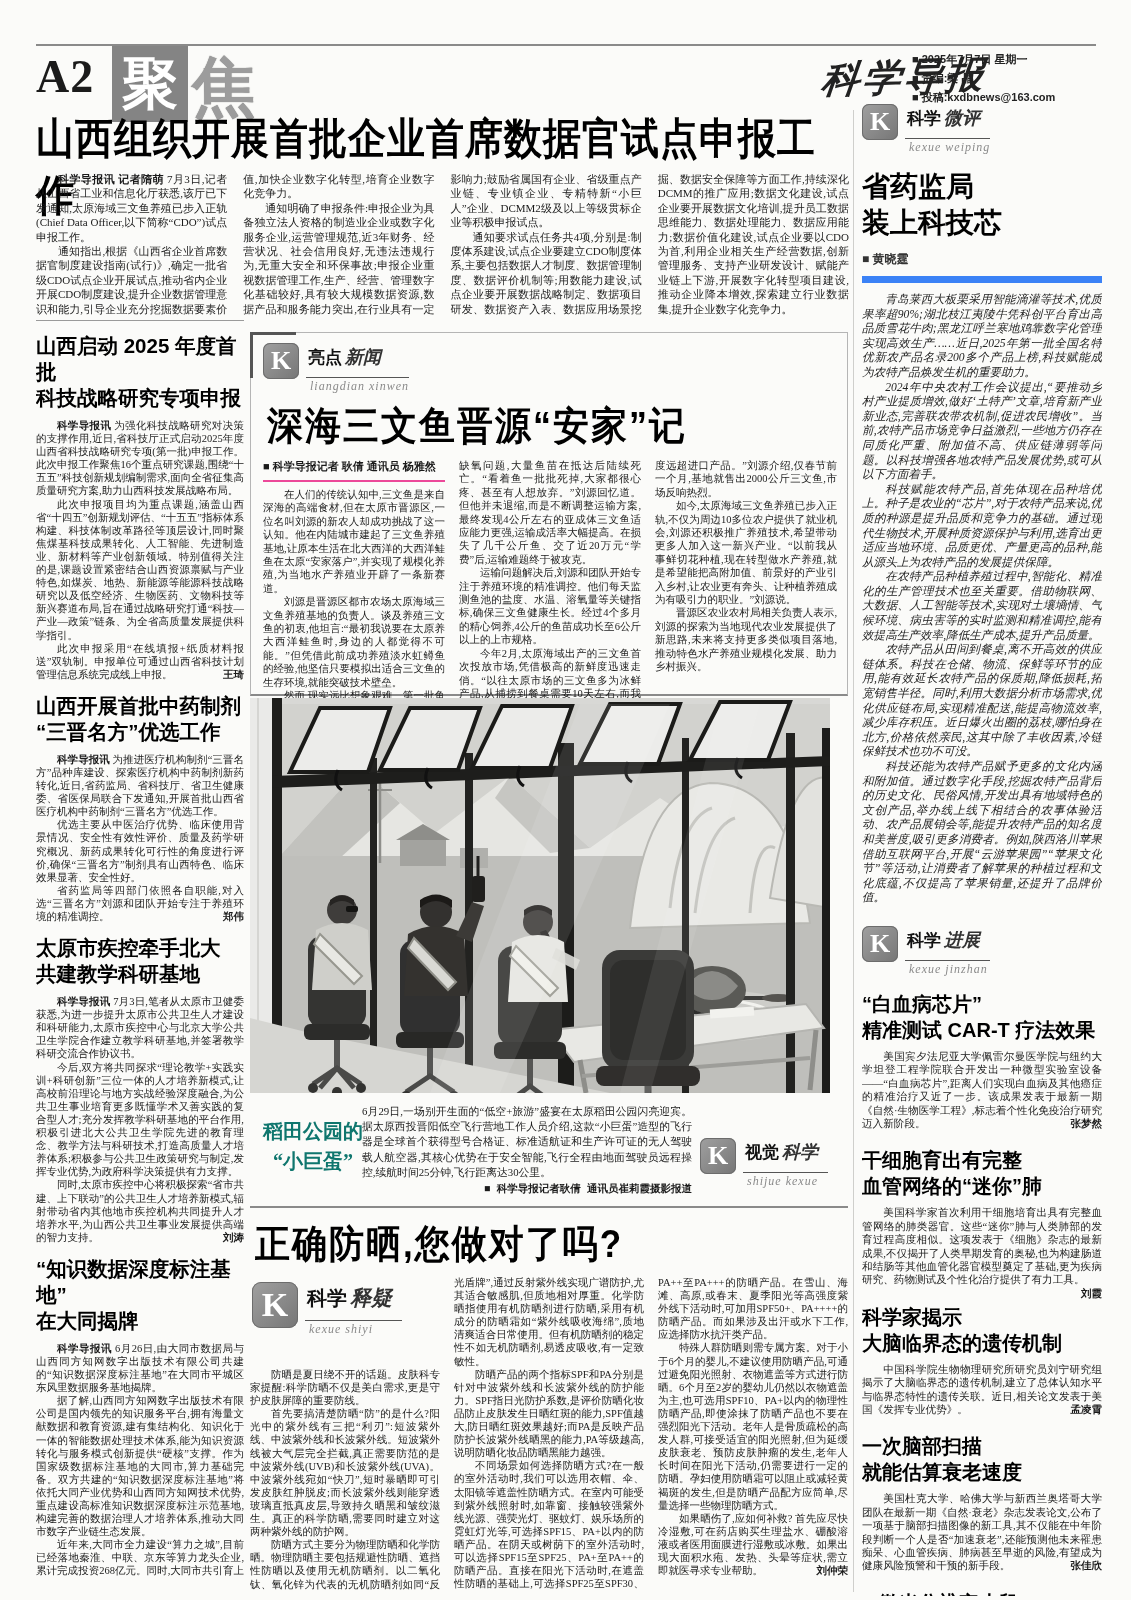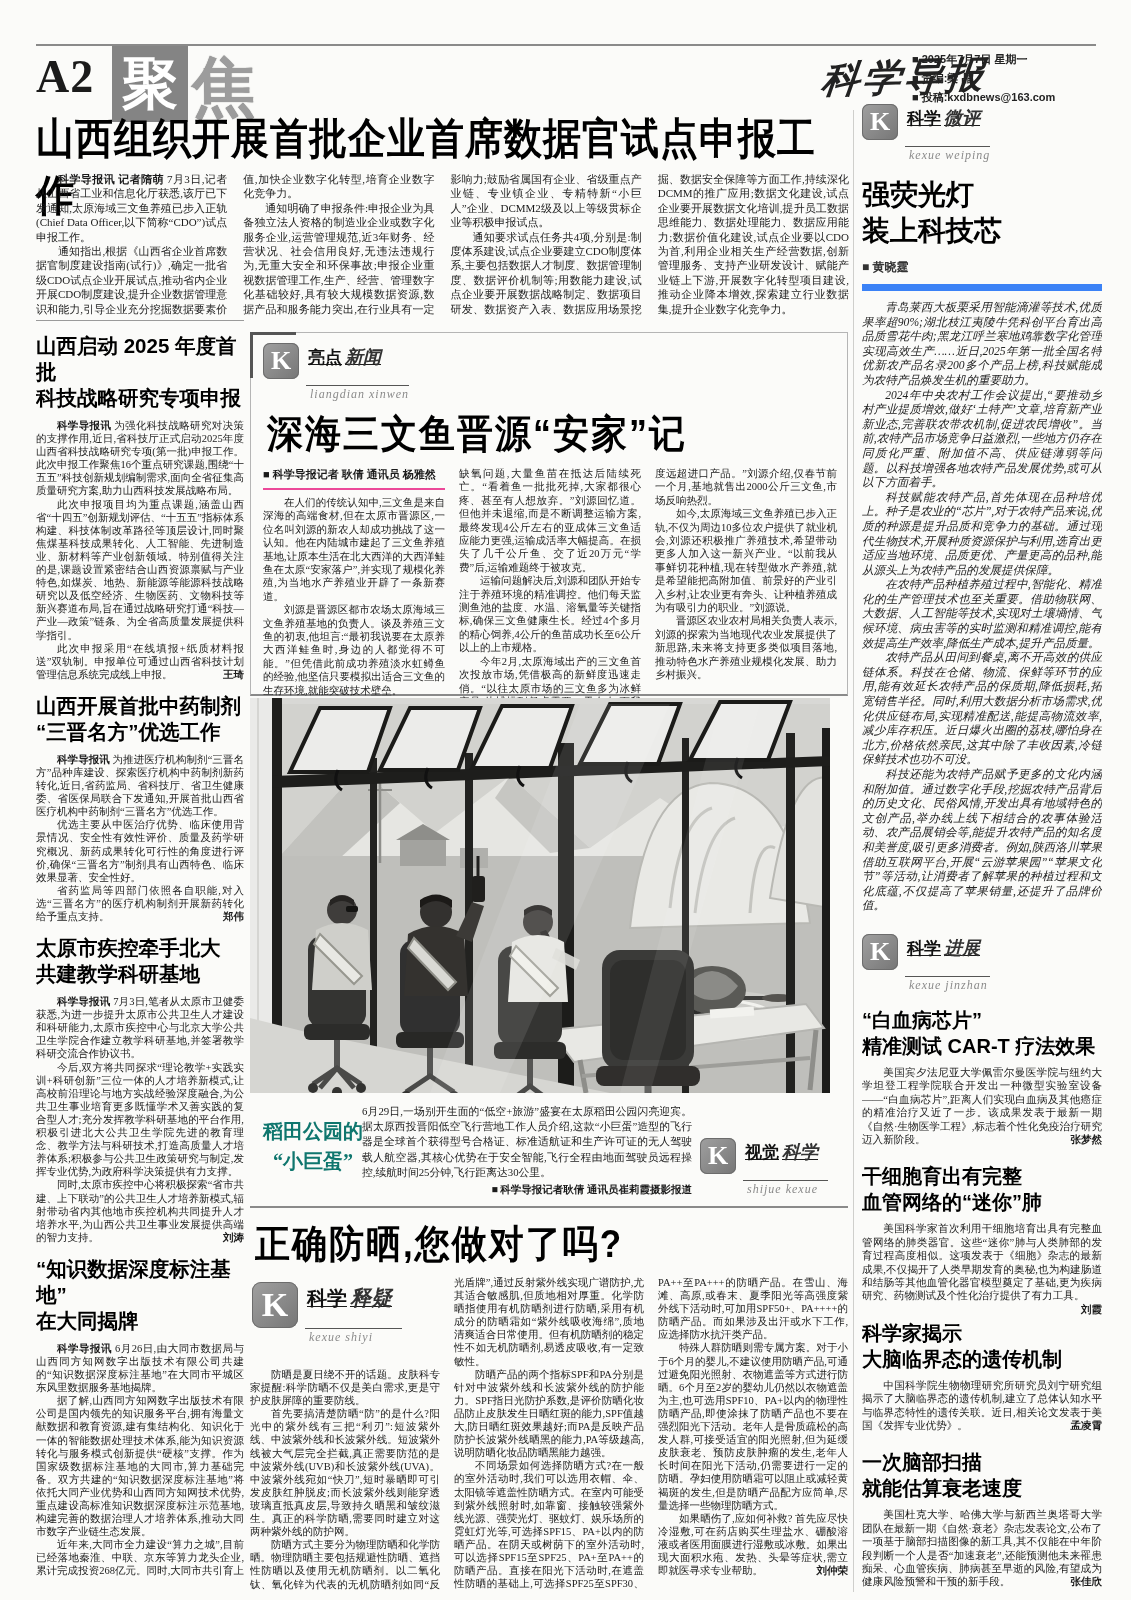--- a/index.html
+++ b/index.html
@@ -25,21 +25,21 @@
             letter-spacing:1px;transform:scaleY(1.12);transform-origin:top left;color:#000;}
   #leadcols{position:absolute;left:36px;top:172px;width:813px;height:158px;
             column-count:4;column-gap:16px;column-fill:auto;
             font-size:11px;line-height:14.4px;text-align:justify;overflow:hidden;}
   #leadcols p{text-indent:2em;}
   
   .klogo{display:flex;align-items:flex-start;gap:7px;}
   .kbox{flex:0 0 auto;width:36px;height:36px;background:linear-gradient(135deg,#a0a0a0,#767676);
         color:#fff;border-radius:7px;font:bold 26px var(--serif);display:flex;align-items:center;
         justify-content:center;box-shadow:inset 0 0 0 1px #6c6c6c;}
-  .kmain{border-bottom:1.5px solid #555;padding:2px 10px 16px 2px;white-space:nowrap;text-decoration:underline;}
+  .kmain{border-bottom:1.5px solid #555;padding:2px 10px 8px 2px;white-space:nowrap;}
   .kcn{font:bold 17px var(--sans);color:#111;}
   .kscript{font:italic bold 18px var(--serif);color:#333;margin-left:3px;}
   .kpy{font:italic 12px var(--serif);color:#8a8a8a;padding:1px 0 0 4px;letter-spacing:1px;}
   
   #rail{position:absolute;left:36px;top:320px;width:208px;height:1256px;overflow:hidden;}
   .rart{margin-bottom:12px;}
   .rart h2{font:bold 20.5px var(--sans);line-height:26px;color:#000;margin:2px 0 8px;}
   .rart p{font-size:10.5px;line-height:13.1px;text-align:justify;text-indent:2em;}
   .intro{font-weight:bold;}
   .au{float:right;font-weight:bold;font-family:var(--sans);font-size:10.5px;}
@@ -55,21 +55,21 @@
           font-size:10.5px;line-height:13.4px;text-align:justify;overflow:hidden;}
   #hicols p{text-indent:2em;}
   #hibyline{font:bold 11px var(--sans);border-bottom:2px solid #ec4899;padding-bottom:6px;
             margin-bottom:6px;break-inside:avoid;}
   
   #photo{position:absolute;left:250px;top:698px;width:580px;height:395px;background:#d8d8d5;overflow:hidden;}
   #caplabel{position:absolute;left:261px;top:1116px;width:104px;text-align:center;
             font:bold 20px var(--serif);line-height:30px;color:#0f766e;}
   #captext{position:absolute;left:362px;top:1104px;width:330px;font-size:10.8px;line-height:15.2px;
            text-align:justify;}
-  #captext .cred{display:block;text-align:right;font-weight:bold;font-family:Liberation Serif, serif;font-size:10.5px;margin-top:2px;}
+  #captext .cred{display:block;text-align:right;font-weight:bold;font-family:Liberation Mono, monospace;font-size:10.5px;margin-top:2px;}
   #shijuelogo{position:absolute;left:700px;top:1138px;}
   
   #suntitle{position:absolute;left:255px;top:1218px;font:900 35px var(--sans);letter-spacing:2px;
             transform:scaleY(1.1);transform-origin:left top;color:#000;}
   #suncols{position:absolute;left:250px;top:1276px;width:598px;height:316px;
            column-count:3;column-gap:14px;column-fill:auto;
            font-size:10.5px;line-height:13.1px;text-align:justify;overflow:hidden;}
   #suncols p{text-indent:2em;}
   .logoholder{height:92px;padding:6px 0 0 2px;break-inside:avoid;}
   .logoholder .kbox{width:46px;height:46px;font-size:34px;border-radius:9px;}
@@ -115,21 +115,21 @@
     <div class="rart topline">
       <h2><span>山西启动 2025 年度首批</span><br><span>科技战略研究专项申报</span></h2>
       <p><span class="intro">科学导报讯</span><span> 为强化科技战略研究对决策的支撑作用,近日,省科技厅正式启动2025年度山西省科技战略研究专项(第一批)申报工作。此次申报工作聚焦16个重点研究课题,围绕“十五五”科技创新规划编制需求,面向全省征集高质量研究方案,助力山西科技发展战略布局。</span></p>
       <p>此次申报项目均为重点课题,涵盖山西省“十四五”创新规划评估、“十五五”指标体系构建、科技体制改革路径等顶层设计,同时聚焦煤基科技成果转化、人工智能、先进制造业、新材料等产业创新领域。特别值得关注的是,课题设置紧密结合山西资源禀赋与产业特色,如煤炭、地热、新能源等能源科技战略研究以及低空经济、生物医药、文物科技等新兴赛道布局,旨在通过战略研究打通“科技—产业—政策”链条、为全省高质量发展提供科学指引。</p>
       <p><span>此次申报采用“在线填报+纸质材料报送”双轨制。申报单位可通过山西省科技计划管理信息系统完成线上申报。</span><span class="au">王琦</span></p>
     </div>
     <div class="rart">
       <h2><span>山西开展首批中药制剂</span><br><span>“三晋名方”优选工作</span></h2>
       <p><span class="intro">科学导报讯</span><span> 为推进医疗机构制剂“三晋名方”品种库建设、探索医疗机构中药制剂新药转化,近日,省药监局、省科技厅、省卫生健康委、省医保局联合下发通知,开展首批山西省医疗机构中药制剂“三晋名方”优选工作。</span></p>
       <p>优选主要从中医治疗优势、临床使用背景情况、安全性有效性评价、质量及药学研究概况、新药成果转化可行性的角度进行评价,确保“三晋名方”制剂具有山西特色、临床效果显著、安全性好。</p>
-      <p><span>省药监局等四部门依照各自职能,对入选“三晋名方”的医疗机构制剂开展新药转化给予重点支持。</span><span class="au">郑伟</span></p>
+      <p><span>省药监局等四部门依照各自职能,对入选“三晋名方”刘源和团队开始专注于养殖环境的精准调控。</span><span class="au">郑伟</span></p>
     </div>
     <div class="rart">
       <h2><span>太原市疾控牵手北大</span><br><span>共建教学科研基地</span></h2>
       <p><span class="intro">科学导报讯</span><span> 7月3日,笔者从太原市卫健委获悉,为进一步提升太原市公共卫生人才建设和科研能力,太原市疾控中心与北京大学公共卫生学院合作建立教学科研基地,并签署教学科研交流合作协议书。</span></p>
       <p>今后,双方将共同探求“理论教学+实践实训+科研创新”三位一体的人才培养新模式,让高校前沿理论与地方实战经验深度融合,为公共卫生事业培育更多既懂学术又善实践的复合型人才;充分发挥教学科研基地的平台作用,积极引进北大公共卫生学院先进的教育理念、教学方法与科研技术,打造高质量人才培养体系;积极参与公共卫生政策研究与制定,发挥专业优势,为政府科学决策提供有力支撑。</p>
       <p><span>同时,太原市疾控中心将积极探索“省市共建、上下联动”的公共卫生人才培养新模式,辐射带动省内其他地市疾控机构共同提升人才培养水平,为山西公共卫生事业发展提供高端的智力支持。</span><span class="au">刘涛</span></p>
     </div>
     <div class="rart">
       <h2><span>“知识数据深度标注基地”</span><br><span>在大同揭牌</span></h2>
       <p><span class="intro">科学导报讯</span><span> 6月26日,由大同市数据局与山西同方知网数字出版技术有限公司共建的“知识数据深度标注基地”在大同市平城区东风里数据服务基地揭牌。</span></p>
@@ -329,21 +329,21 @@
 
   <div id="vsep"></div>
   <div id="rrail">
     <div class="klogo">
       <div class="kbox">K</div>
       <div>
         <div class="kmain"><span class="kcn">科学</span><span class="kscript">微评</span></div>
         <div class="kpy">kexue weiping</div>
       </div>
     </div>
-    <h2 id="wptitle"><span>强荧光灯</span><br><span>装上科技芯</span></h2>
+    <h2 id="wptitle"><span>省药监局</span><br><span>装上科技芯</span></h2>
     <div id="wpauthor">■ 黄晓霆</div>
     <div class="wp">
       <p>青岛莱西大板栗采用智能滴灌等技术,优质果率超90%;湖北枝江夷陵牛凭科创平台育出高品质雪花牛肉;黑龙江呼兰寒地鸡靠数字化管理实现高效生产……近日,2025年第一批全国名特优新农产品名录200多个产品上榜,科技赋能成为农特产品焕发生机的重要助力。</p>
       <p>2024年中央农村工作会议提出,“要推动乡村产业提质增效,做好‘土特产’文章,培育新产业新业态,完善联农带农机制,促进农民增收”。当前,农特产品市场竞争日益激烈,一些地方仍存在同质化严重、附加值不高、供应链薄弱等问题。以科技增强各地农特产品发展优势,或可从以下方面着手。</p>
       <p>科技赋能农特产品,首先体现在品种培优上。种子是农业的“芯片”,对于农特产品来说,优质的种源是提升品质和竞争力的基础。通过现代生物技术,开展种质资源保护与利用,选育出更适应当地环境、品质更优、产量更高的品种,能从源头上为农特产品的发展提供保障。</p>
       <p>在农特产品种植养殖过程中,智能化、精准化的生产管理技术也至关重要。借助物联网、大数据、人工智能等技术,实现对土壤墒情、气候环境、病虫害等的实时监测和精准调控,能有效提高生产效率,降低生产成本,提升产品质量。</p>
       <p>农特产品从田间到餐桌,离不开高效的供应链体系。科技在仓储、物流、保鲜等环节的应用,能有效延长农特产品的保质期,降低损耗,拓宽销售半径。同时,利用大数据分析市场需求,优化供应链布局,实现精准配送,能提高物流效率,减少库存积压。近日爆火出圈的荔枝,哪怕身在北方,价格依然亲民,这其中除了丰收因素,冷链保鲜技术也功不可没。</p>
       <p>科技还能为农特产品赋予更多的文化内涵和附加值。通过数字化手段,挖掘农特产品背后的历史文化、民俗风情,开发出具有地域特色的文创产品,举办线上线下相结合的农事体验活动、农产品展销会等,能提升农特产品的知名度和美誉度,吸引更多消费者。例如,陕西洛川苹果借助互联网平台,开展“云游苹果园”“苹果文化节”等活动,让消费者了解苹果的种植过程和文化底蕴,不仅提高了苹果销量,还提升了品牌价值。</p>
     </div>
 

